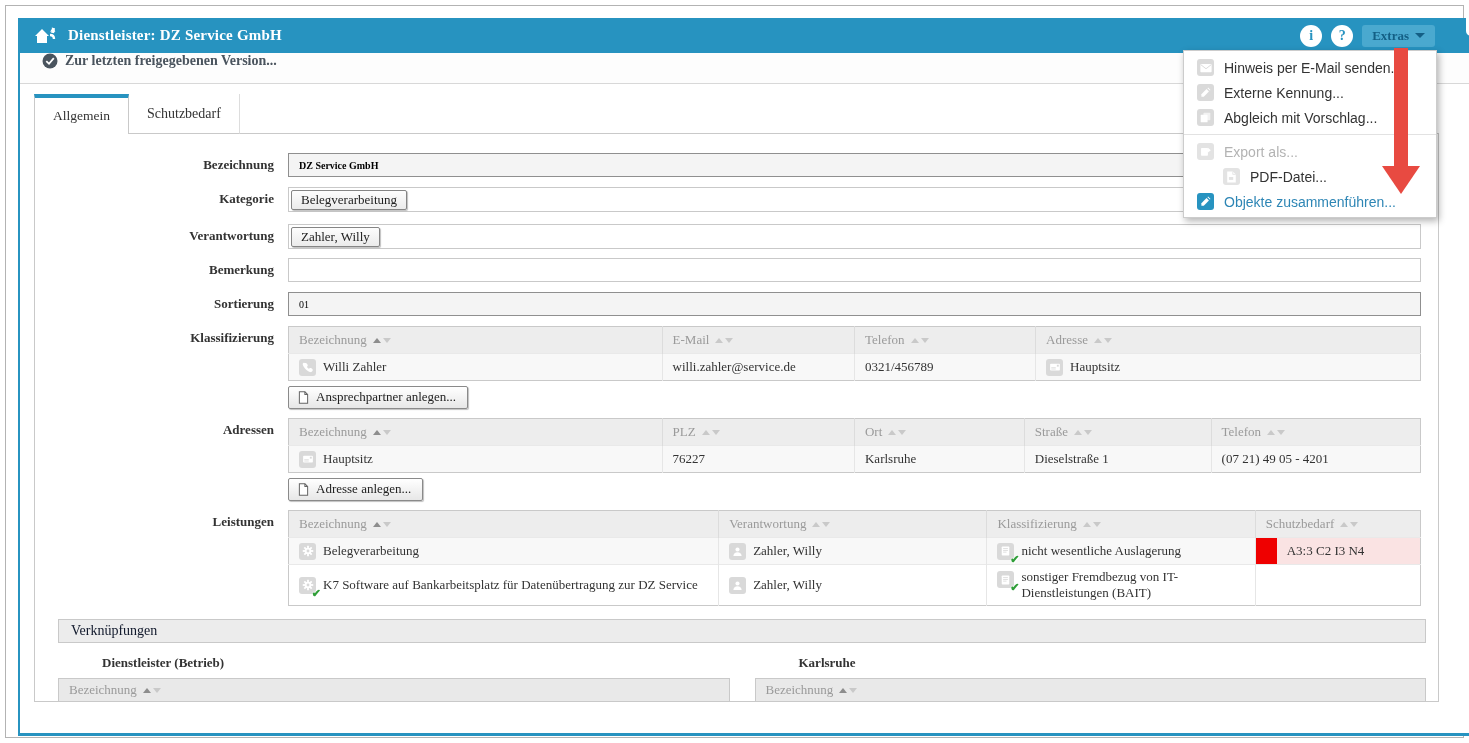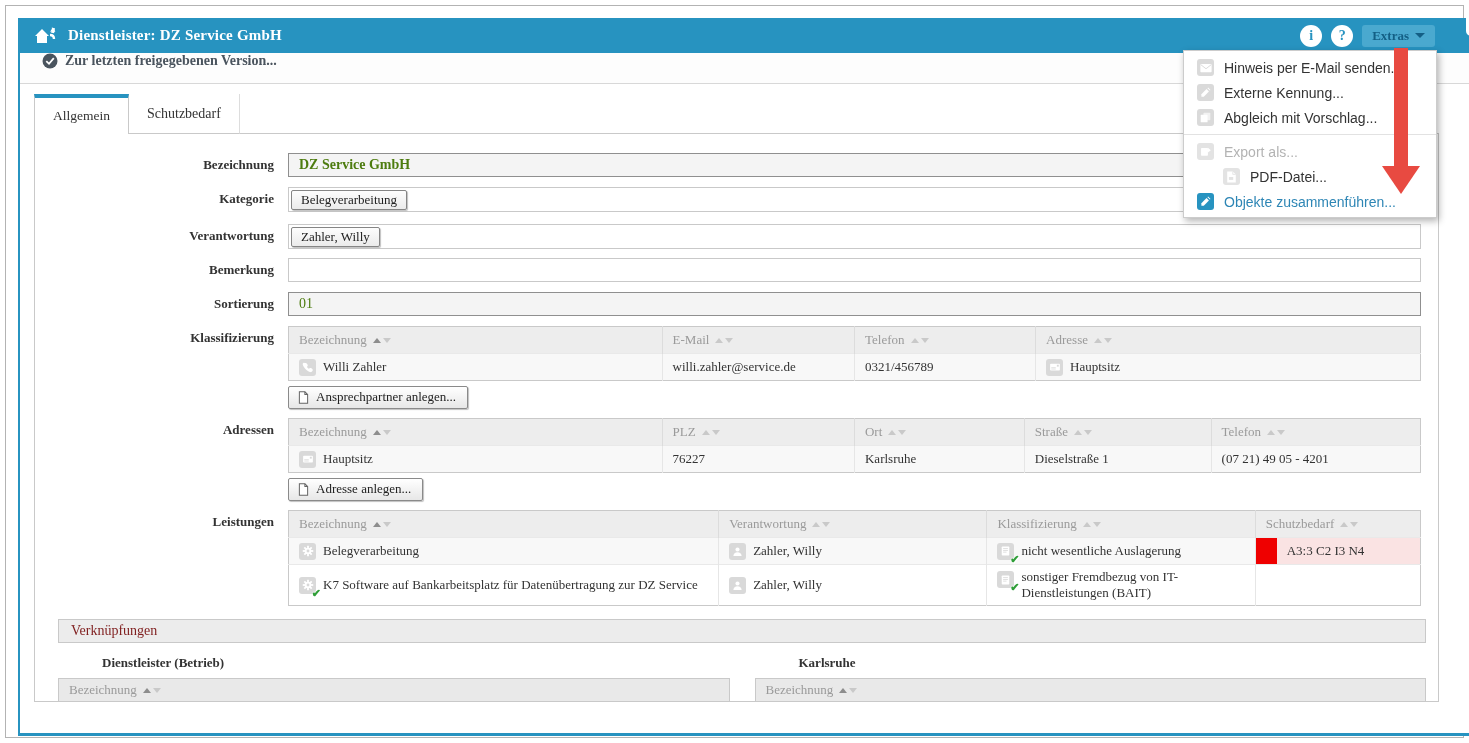--- a/index.html
+++ b/index.html
@@ -36,21 +36,21 @@
   .tab.inactive{border-right:1px solid #ddd;border-bottom:1px solid #c9c9c9;margin-bottom:-1px;}
 
   
   .panel{position:relative;margin:0 14px;width:1405px;height:569px;border:1px solid #c9c9c9;background:#fff;
     padding:19px 17px 0 0;z-index:1;}
   .form-row{display:flex;align-items:flex-start;margin-bottom:10px;}
   .form-label{width:253px;flex:0 0 253px;text-align:right;padding-right:14px;font-size:13px;font-weight:bold;color:#333;
     padding-top:4px;}
   .fieldzone{flex:1;min-width:0;}
 
-  .input{width:100%;height:24px;border:1px solid #c9c9c9;background:#fff;font-size:14px;color:#4d7c0f;
+  .input{width:100%;height:24px;border:1px solid #c9c9c9;background:#fff;font-size:10px;color:#000000;
     padding:0 10px;display:flex;align-items:center;}
   .input.readonly{border:1px solid #8f8f8f;background:#f4f4f4;}
   .input.strong{font-weight:bold;}
   .chip-field{width:100%;min-height:25px;border:1px solid #c9c9c9;background:#fff;padding:1px 2px;display:flex;align-items:center;}
   .chip{display:inline-flex;align-items:center;border:1px solid #858585;border-radius:2px;
     background:linear-gradient(#fdfdfd,#ebebeb);padding:1px 9px;font-size:13px;color:#222;
     box-shadow:1px 1px 1px rgba(0,0,0,.25);cursor:pointer;}
 
   
   table.grid{width:100%;border-collapse:collapse;border:1px solid #c9c9c9;table-layout:fixed;}
@@ -75,21 +75,21 @@
 
   .sb-cell{background:#fae3e3 !important;position:relative;padding-left:31px !important;color:#c23b3b;}
   .sb-block{position:absolute;left:0;top:0;bottom:0;width:21px;background:#ef0000;}
 
   .add-btn{margin-top:5px;display:inline-flex;align-items:center;gap:7px;border:1px solid #8a8a8a;border-radius:2px;
     background:linear-gradient(#fff,#e7e7e7);padding:2px 11px 3px 9px;font-size:13px;color:#222;
     box-shadow:1px 1px 1px rgba(0,0,0,.25);cursor:pointer;}
 
   
   .section-bar{margin:13px 0 0 23px;width:1368px;height:24px;border:1px solid #c9c9c9;background:#ececec;
-    display:flex;align-items:center;padding:0 12px;font-size:14px;color:#7f1d1d;}
+    display:flex;align-items:center;padding:0 12px;font-size:14px;color:#0f172a;}
   .link-cols{display:flex;margin:12px 0 0 23px;width:1368px;gap:25px;}
   .link-col{flex:1;min-width:0;}
   .link-col .col-label{font-size:13px;font-weight:bold;color:#333;margin-bottom:7px;margin-left:44px;}
   .empty-head{height:24px;border:1px solid #c9c9c9;background:#e9e9e9;color:#9a9a9a;font-size:13px;
     display:flex;align-items:center;padding:0 10px;}
 
   
   .menu{position:absolute;left:1183px;top:50px;width:254px;background:#fff;border:1px solid #ccc;
     box-shadow:2px 3px 7px rgba(0,0,0,.3);z-index:40;padding:4px 0 3px 0;}
   .menu-item{height:25px;display:flex;align-items:center;gap:10px;padding-left:13px;font-size:14px;color:#333;cursor:pointer;}

